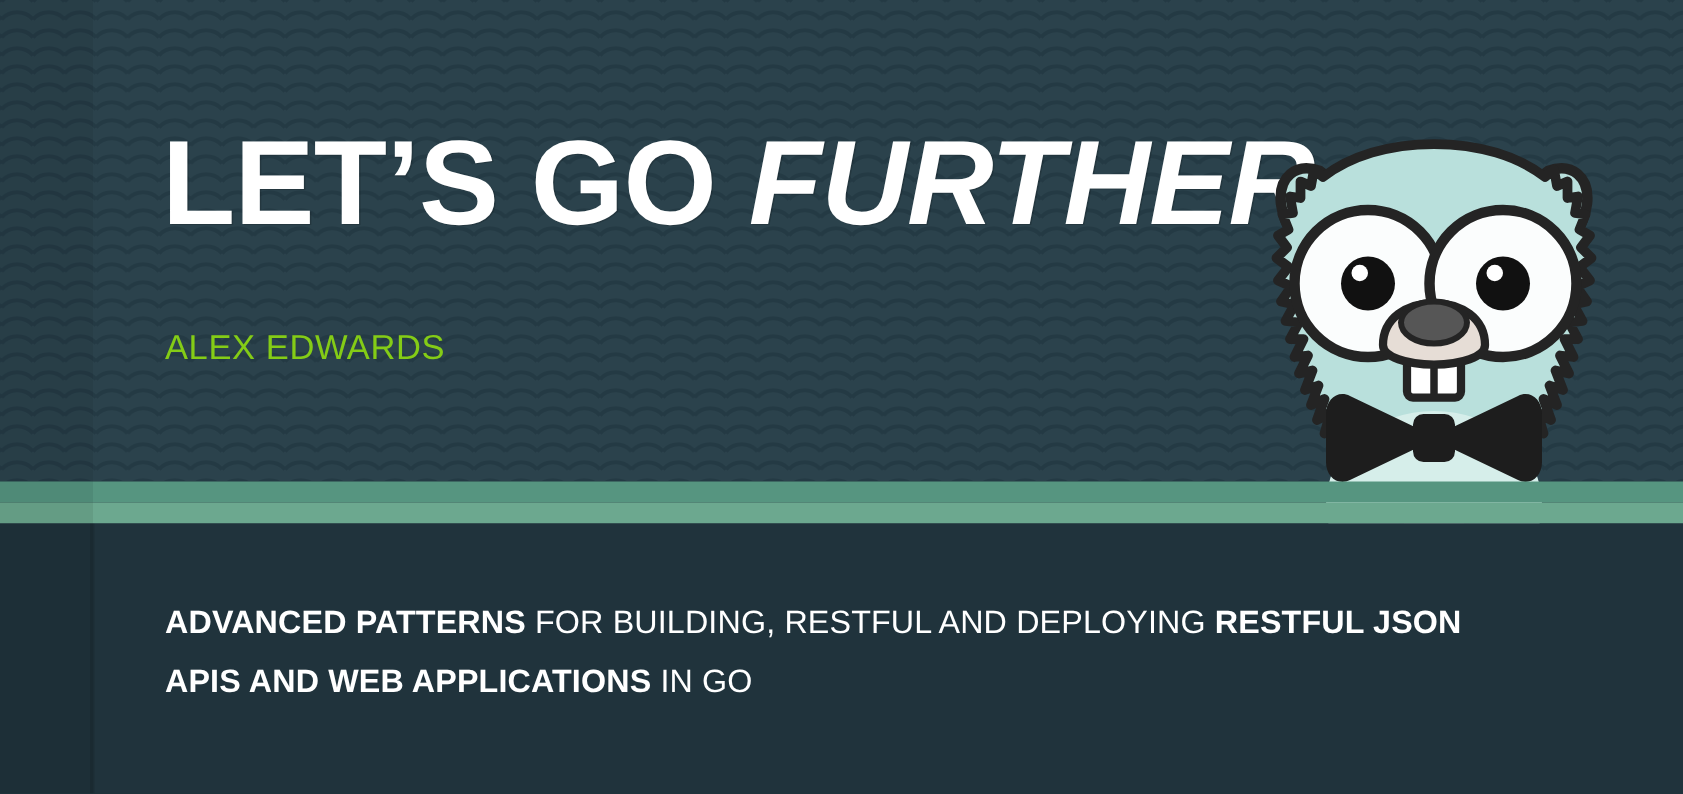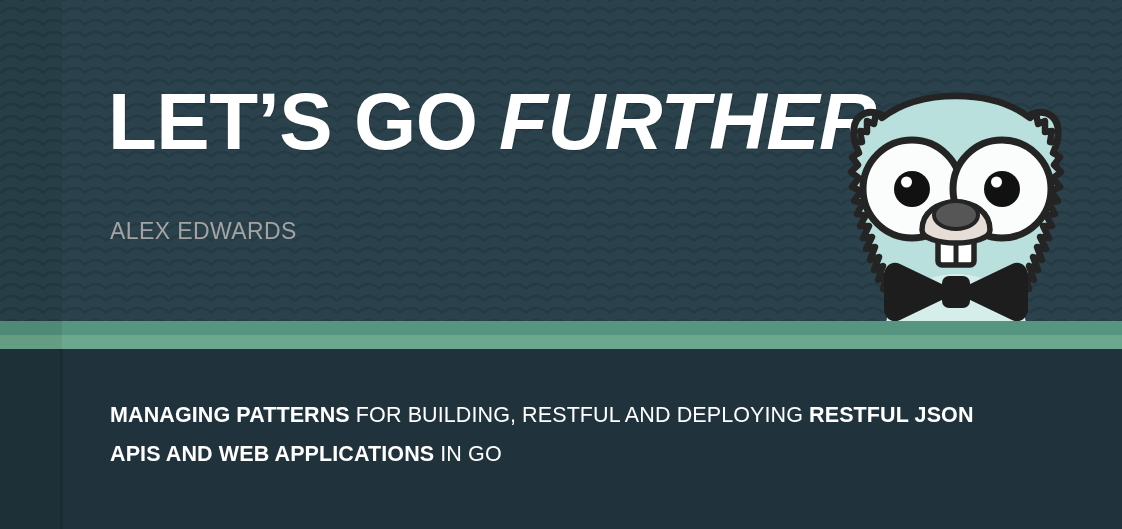--- a/index.html
+++ b/index.html
@@ -65,21 +65,21 @@
     line-height:1;
     text-shadow:1px 1px 0 rgba(0,0,0,0.16);
   }
   .title .t-italic { font-style:italic; }
 
   .author {
     position:absolute; left:110px; top:218px;
     font-size:23px;
     font-weight:400;
     letter-spacing:0.4px;
-    color:#a3a3a3;
+    color:#84cc16;
     white-space:nowrap;
   }
 
   .subtitle {
     position:absolute; left:110px; top:396px;
     width:900px;
     font-size:21.5px;
     line-height:39px;
     letter-spacing:0.1px;
     color:#ffffff;
@@ -213,15 +213,15 @@
     <div class="band-spine"></div>
   </div>
   <div class="band band-light">
     <div class="band-spine"></div>
   </div>
 
   <div class="bottom-panel"></div>
   <div class="spine-bottom"></div>
   <div class="spine-edge"></div>
 
-  <div class="subtitle"><b>MANAGING PATTERNS</b><span> FOR BUILDING, RESTFUL AND DEPLOYING </span><b>RESTFUL JSON APIS AND WEB APPLICATIONS</b><span> IN GO</span></div>
+  <div class="subtitle"><b>ADVANCED PATTERNS</b><span> FOR BUILDING, RESTFUL AND DEPLOYING </span><b>RESTFUL JSON APIS AND WEB APPLICATIONS</b><span> IN GO</span></div>
 
 </div>
 
 </body></html>

